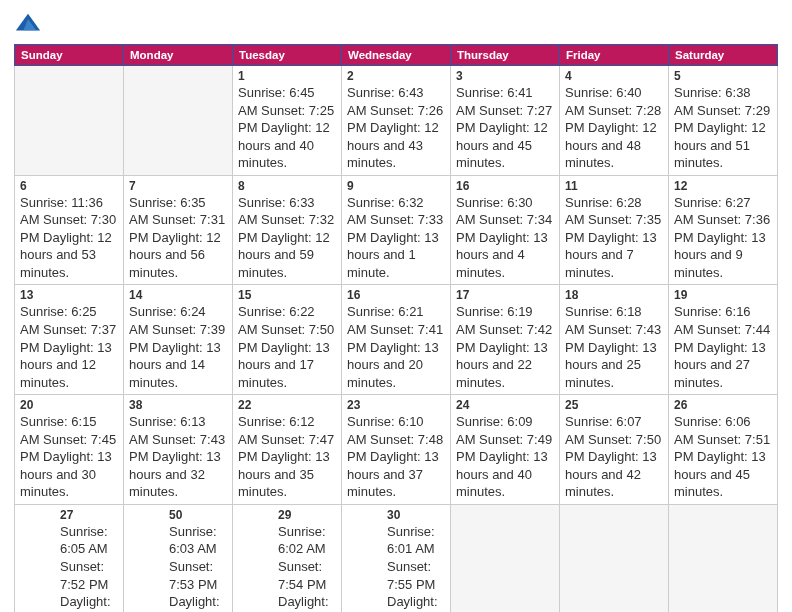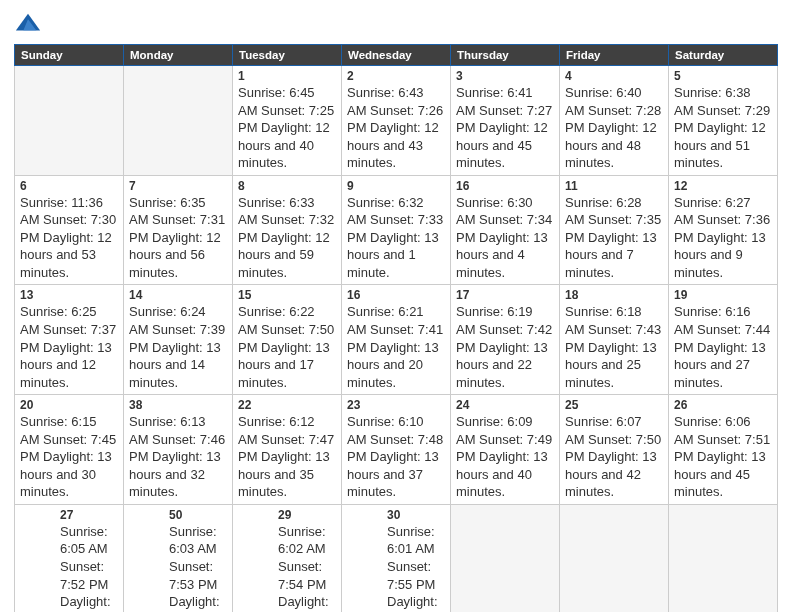--- a/index.html
+++ b/index.html
@@ -55,21 +55,21 @@
     }
     .location {
       font-size: 13px;
       color: #333;
     }
     .calendar {
       width: 100%;
       border-collapse: collapse;
     }
     .calendar th {
-      background: #404040;
+      background: #be185d;
       color: #fff;
       font-size: 11.5px;
       font-weight: bold;
       padding: 4px 6px;
       text-align: left;
       border: 1px solid #1a5fa8;
     }
     .calendar td {
       border: 1px solid #ccc;
       vertical-align: top;
@@ -257,21 +257,21 @@
         <tr>
           <td>
             <span class="day-number">20</span>
             <div class="day-info">Sunrise: 6:15 AM
 Sunset: 7:45 PM
 Daylight: 13 hours and 30 minutes.</div>
           </td>
           <td>
             <span class="day-number">38</span>
             <div class="day-info">Sunrise: 6:13 AM
-Sunset: 7:46 PM
+Sunset: 7:43 PM
 Daylight: 13 hours and 32 minutes.</div>
           </td>
           <td>
             <span class="day-number">22</span>
             <div class="day-info">Sunrise: 6:12 AM
 Sunset: 7:47 PM
 Daylight: 13 hours and 35 minutes.</div>
           </td>
           <td>
             <span class="day-number">23</span>

